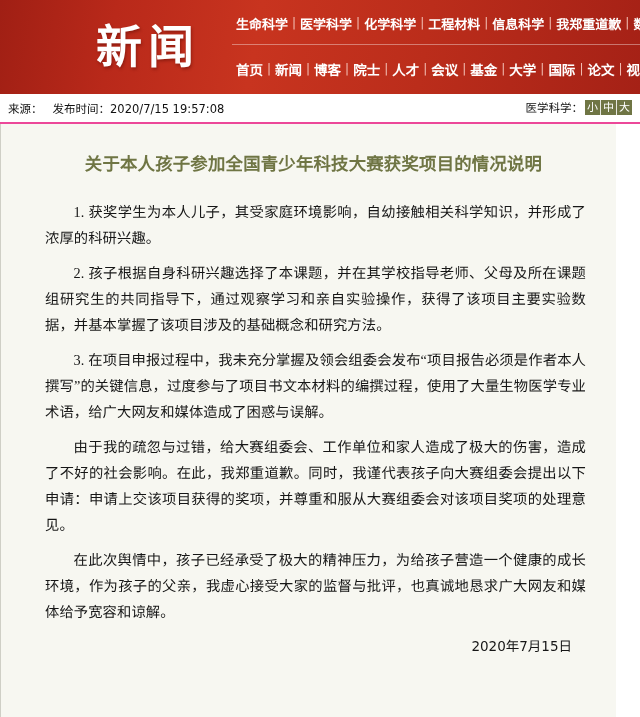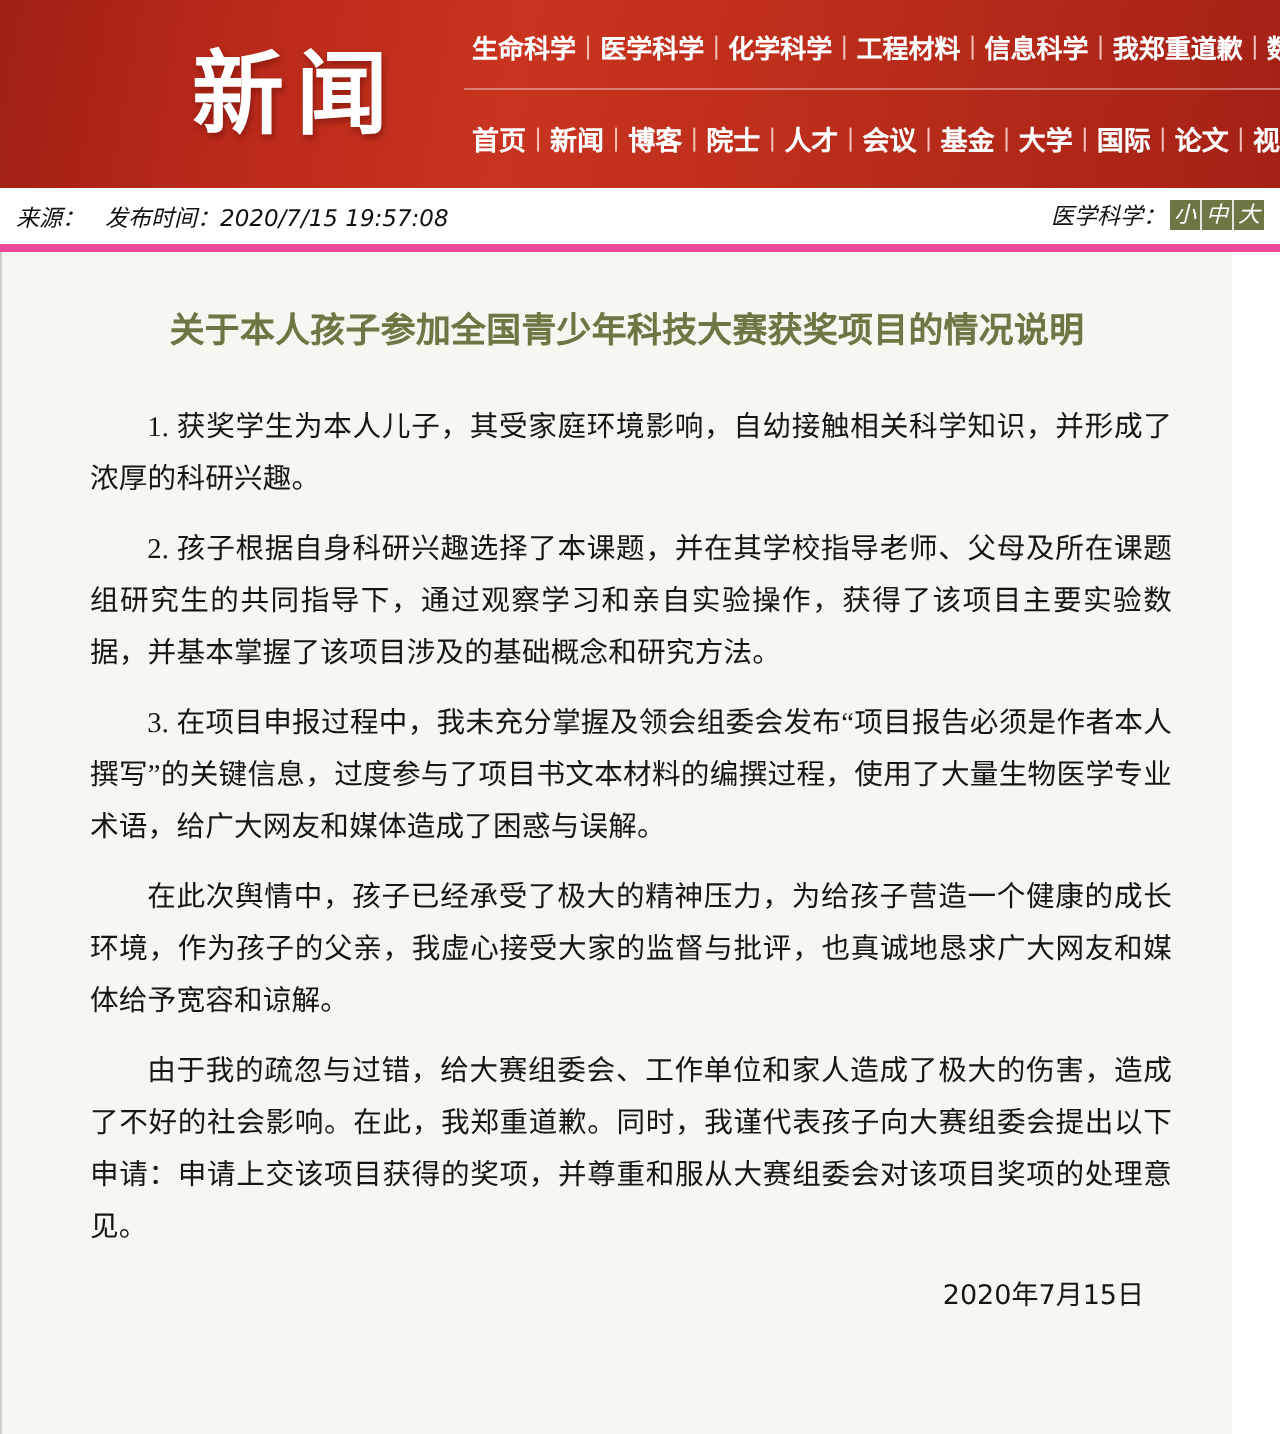--- a/index.html
+++ b/index.html
@@ -138,22 +138,21 @@
     height: 1px;
     background: rgba(255,255,255,0.38);
   }
 
   
   .meta-bar {
     position: relative;
     width: 640px;
     height: 28px;
     background: #ffffff;
-    border-bottom: 4px solid #ec4899;
-    font-style: italic;
+    border-bottom: 2px solid #ec4899;
   }
   .meta-left {
     position: absolute;
     left: 8px;
     top: 6px;
     font-family: "DejaVu Sans", sans-serif;
     font-size: 11.5px;
     color: #111111;
     white-space: nowrap;
   }
@@ -303,17 +302,17 @@
     </span>
   </div>
 </div>
 
 <div class="article-wrap">
   <h1 class="article-title">关于本人孩子参加全国青少年科技大赛获奖项目的情况说明</h1>
   <div class="article-body">
       <p class="para numbered">1. 获奖学生为本人儿子，其受家庭环境影响，自幼接触相关科学知识，并形成了浓厚的科研兴趣。</p>
       <p class="para numbered">2. 孩子根据自身科研兴趣选择了本课题，并在其学校指导老师、父母及所在课题组研究生的共同指导下，通过观察学习和亲自实验操作，获得了该项目主要实验数据，并基本掌握了该项目涉及的基础概念和研究方法。</p>
       <p class="para numbered">3. 在项目申报过程中，我未充分掌握及领会组委会发布“项目报告必须是作者本人撰写”的关键信息，过度参与了项目书文本材料的编撰过程，使用了大量生物医学专业术语，给广大网友和媒体造成了困惑与误解。</p>
+      <p class="para">由于我的疏忽与过错，给大赛组委会、工作单位和家人造成了极大的伤害，造成了不好的社会影响。在此，我郑重道歉。同时，我谨代表孩子向大赛组委会提出以下申请：申请上交该项目获得的奖项，并尊重和服从大赛组委会对该项目奖项的处理意见。</p>
       <p class="para">在此次舆情中，孩子已经承受了极大的精神压力，为给孩子营造一个健康的成长环境，作为孩子的父亲，我虚心接受大家的监督与批评，也真诚地恳求广大网友和媒体给予宽容和谅解。</p>
-      <p class="para">由于我的疏忽与过错，给大赛组委会、工作单位和家人造成了极大的伤害，造成了不好的社会影响。在此，我郑重道歉。同时，我谨代表孩子向大赛组委会提出以下申请：申请上交该项目获得的奖项，并尊重和服从大赛组委会对该项目奖项的处理意见。</p>
     </div>
   <div class="sign-date">2020年7月15日</div>
 </div>
 
 </body></html>

